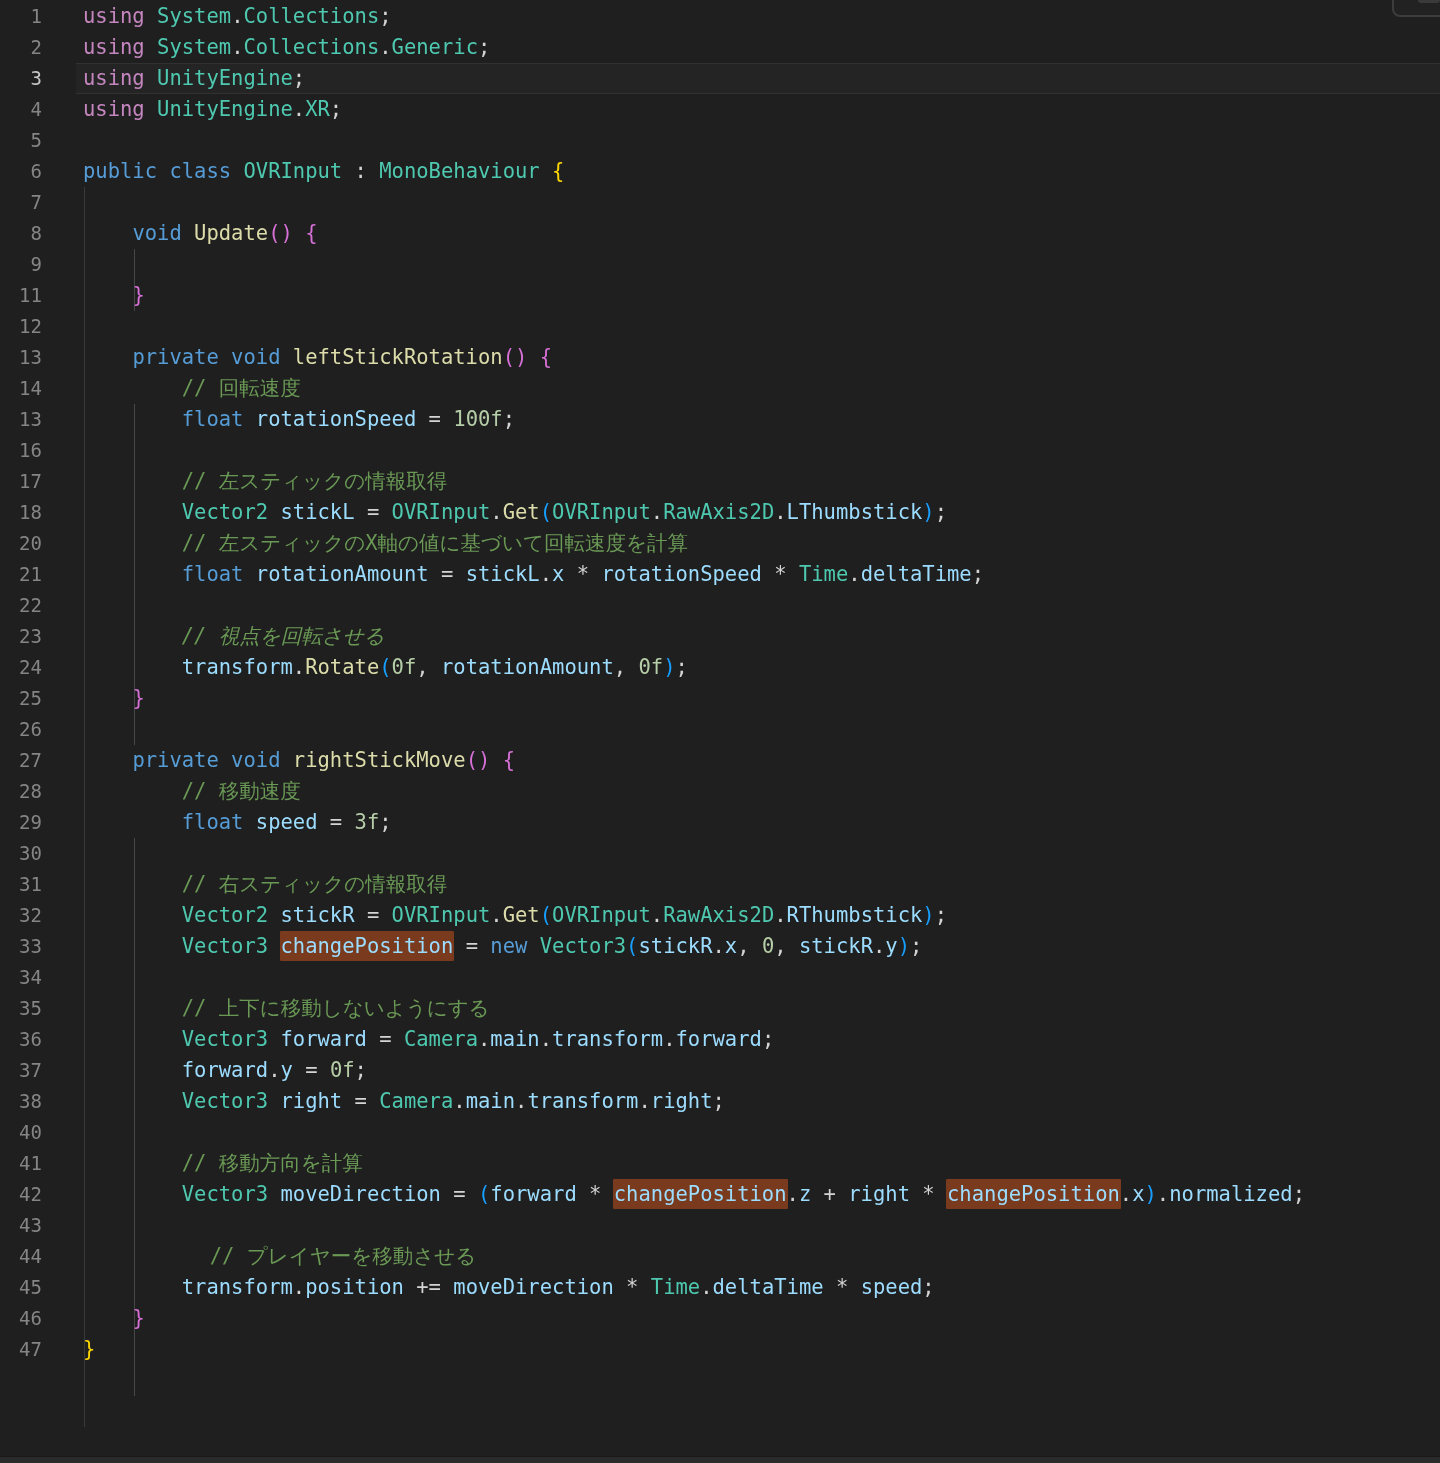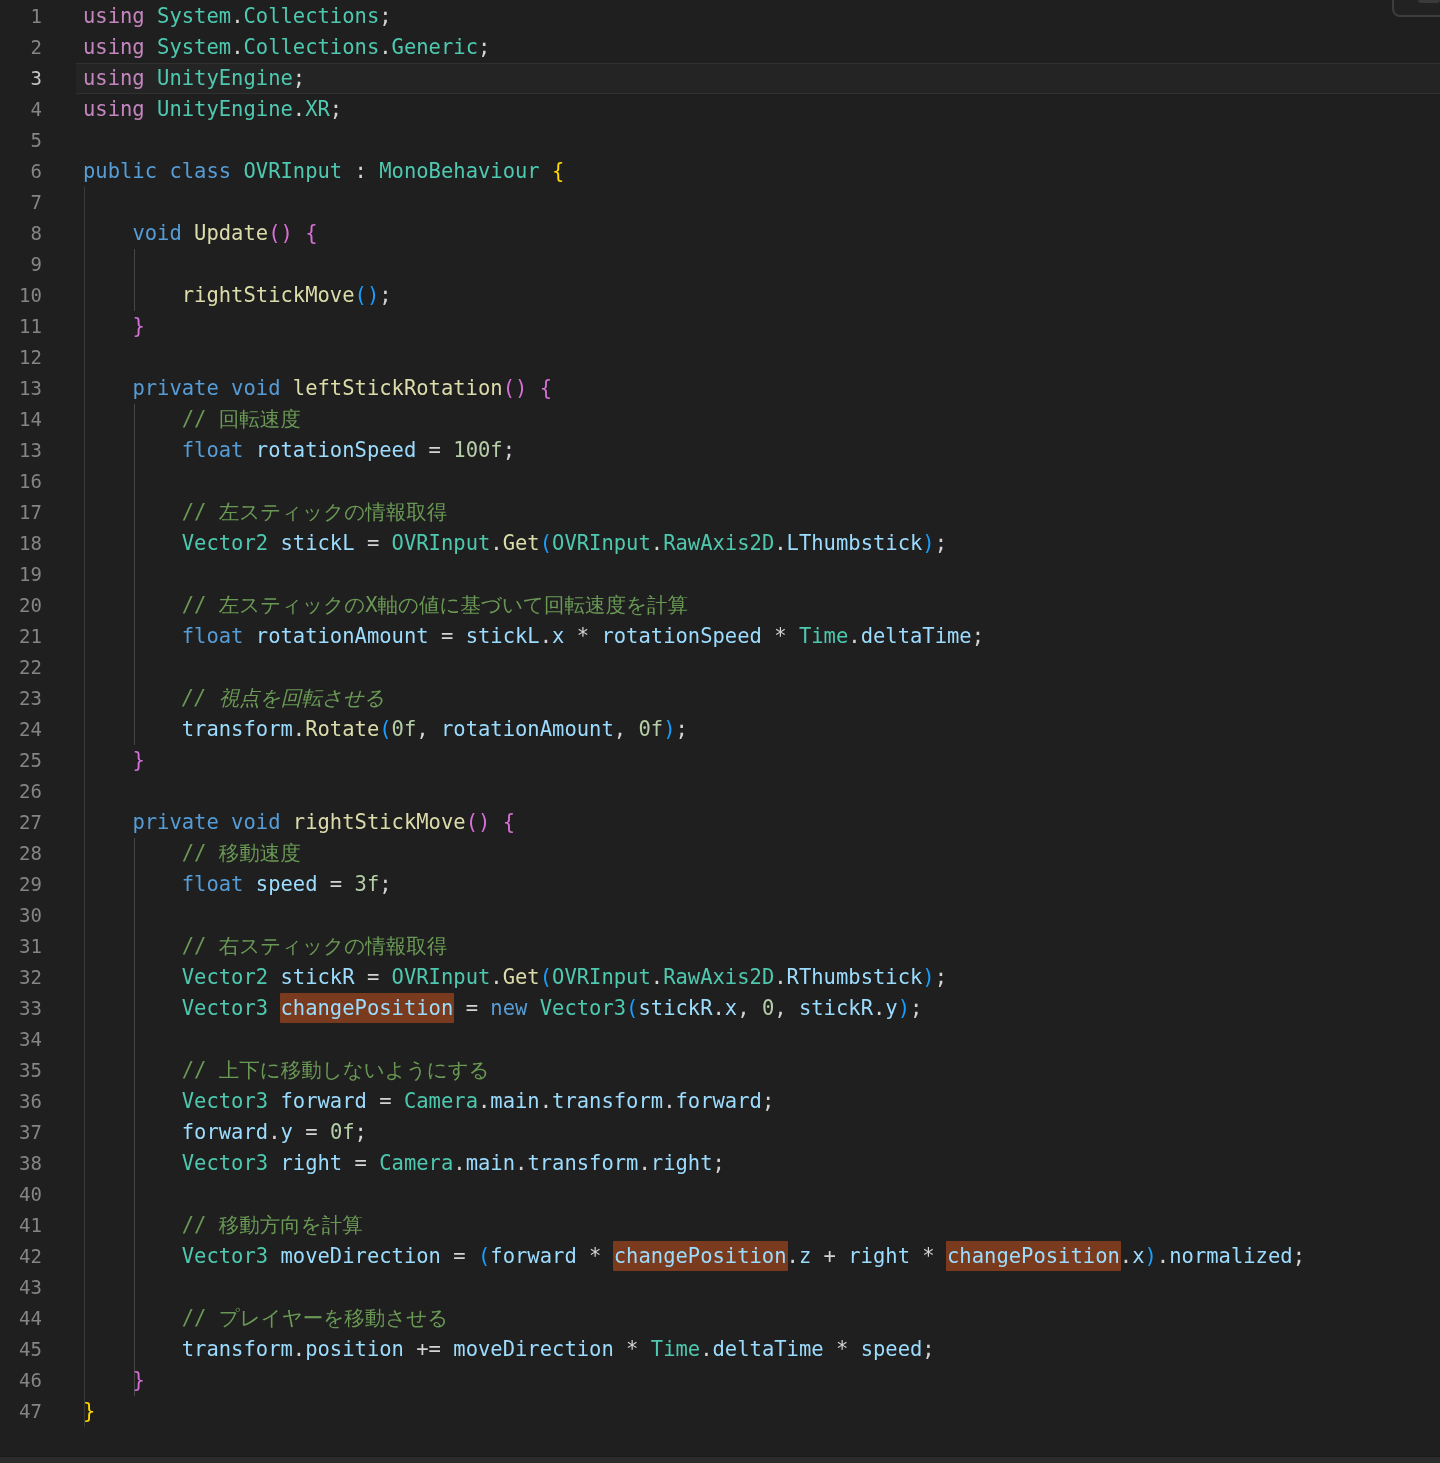--- a/index.html
+++ b/index.html
@@ -122,24 +122,20 @@
         <div class="code"></div>
       </div>
       <div class="row">
         <div class="ln">8</div>
         <div class="code"><span style="color: rgb(212, 212, 212);">    </span><span style="color: rgb(86, 156, 214);">void </span><span style="color: rgb(220, 220, 170);">Update</span><span style="color: rgb(214, 112, 214);">()</span><span style="color: rgb(212, 212, 212);"> </span><span style="color: rgb(214, 112, 214);">{</span></div>
       </div>
       <div class="row">
         <div class="ln">9</div>
       </div>
       <div class="row">
-        <div class="ln">10</div>
-        <div class="code"><span style="color: rgb(212, 212, 212);">        </span><span style="color: rgb(220, 220, 170);">rightStickMove</span><span style="color: rgb(23, 159, 255);">()</span><span style="color: rgb(212, 212, 212);">;</span></div>
-      </div>
-      <div class="row">
         <div class="ln">11</div>
         <div class="code"><span style="color: rgb(212, 212, 212);">    </span><span style="color: rgb(214, 112, 214);">}</span></div>
       </div>
       <div class="row">
         <div class="ln">12</div>
         <div class="code"></div>
       </div>
       <div class="row">
         <div class="ln">13</div>
         <div class="code"><span style="color: rgb(212, 212, 212);">    </span><span style="color: rgb(86, 156, 214);">private void </span><span style="color: rgb(220, 220, 170);">leftStickRotation</span><span style="color: rgb(214, 112, 214);">()</span><span style="color: rgb(212, 212, 212);"> </span><span style="color: rgb(214, 112, 214);">{</span></div>
@@ -158,24 +154,20 @@
       </div>
       <div class="row">
         <div class="ln">17</div>
         <div class="code"><span style="color: rgb(212, 212, 212);">        </span><span style="color: rgb(106, 153, 85);">// 左スティックの情報取得</span></div>
       </div>
       <div class="row">
         <div class="ln">18</div>
         <div class="code"><span style="color: rgb(212, 212, 212);">        </span><span style="color: rgb(78, 201, 176);">Vector2</span><span style="color: rgb(212, 212, 212);"> </span><span style="color: rgb(156, 220, 254);">stickL</span><span style="color: rgb(212, 212, 212);"> = </span><span style="color: rgb(78, 201, 176);">OVRInput</span><span style="color: rgb(212, 212, 212);">.</span><span style="color: rgb(220, 220, 170);">Get</span><span style="color: rgb(23, 159, 255);">(</span><span style="color: rgb(78, 201, 176);">OVRInput</span><span style="color: rgb(212, 212, 212);">.</span><span style="color: rgb(78, 201, 176);">RawAxis2D</span><span style="color: rgb(212, 212, 212);">.</span><span style="color: rgb(156, 220, 254);">LThumbstick</span><span style="color: rgb(23, 159, 255);">)</span><span style="color: rgb(212, 212, 212);">;</span></div>
       </div>
       <div class="row">
-        <div class="ln">19</div>
-        <div class="code"></div>
-      </div>
-      <div class="row">
         <div class="ln">20</div>
         <div class="code"><span style="color: rgb(212, 212, 212);">        </span><span style="color: rgb(106, 153, 85);">// 左スティックのX軸の値に基づいて回転速度を計算</span></div>
       </div>
       <div class="row">
         <div class="ln">21</div>
         <div class="code"><span style="color: rgb(212, 212, 212);">        </span><span style="color: rgb(86, 156, 214);">float </span><span style="color: rgb(156, 220, 254);">rotationAmount</span><span style="color: rgb(212, 212, 212);"> = </span><span style="color: rgb(156, 220, 254);">stickL</span><span style="color: rgb(212, 212, 212);">.</span><span style="color: rgb(156, 220, 254);">x</span><span style="color: rgb(212, 212, 212);"> * </span><span style="color: rgb(156, 220, 254);">rotationSpeed</span><span style="color: rgb(212, 212, 212);"> * </span><span style="color: rgb(78, 201, 176);">Time</span><span style="color: rgb(212, 212, 212);">.</span><span style="color: rgb(156, 220, 254);">deltaTime</span><span style="color: rgb(212, 212, 212);">;</span></div>
       </div>
       <div class="row">
         <div class="ln">22</div>
         <div class="code"></div>
@@ -255,21 +247,21 @@
       <div class="row">
         <div class="ln">42</div>
         <div class="code"><span style="color: rgb(212, 212, 212);">        </span><span style="color: rgb(78, 201, 176);">Vector3</span><span style="color: rgb(212, 212, 212);"> </span><span style="color: rgb(156, 220, 254);">moveDirection</span><span style="color: rgb(212, 212, 212);"> = </span><span style="color: rgb(23, 159, 255);">(</span><span style="color: rgb(156, 220, 254);">forward</span><span style="color: rgb(212, 212, 212);"> * </span><span class="hl" style="color: rgb(156, 220, 254); background: rgb(122, 58, 29);">changePosition</span><span style="color: rgb(212, 212, 212);">.</span><span style="color: rgb(156, 220, 254);">z</span><span style="color: rgb(212, 212, 212);"> + </span><span style="color: rgb(156, 220, 254);">right</span><span style="color: rgb(212, 212, 212);"> * </span><span class="hl" style="color: rgb(156, 220, 254); background: rgb(122, 58, 29);">changePosition</span><span style="color: rgb(212, 212, 212);">.</span><span style="color: rgb(156, 220, 254);">x</span><span style="color: rgb(23, 159, 255);">)</span><span style="color: rgb(212, 212, 212);">.</span><span style="color: rgb(156, 220, 254);">normalized</span><span style="color: rgb(212, 212, 212);">;</span></div>
       </div>
       <div class="row">
         <div class="ln">43</div>
         <div class="code"></div>
       </div>
       <div class="row">
         <div class="ln">44</div>
-        <div class="code"><span style="color: rgb(212, 212, 212);">        </span><span style="color: rgb(106, 153, 85);">// プレイヤーを移動させる</span></div>
+        <div class="code"><span style="color: rgb(212, 212, 212);">        </span><span style="color: rgb(106, 153, 85); margin-left: 28px;">// プレイヤーを移動させる</span></div>
       </div>
       <div class="row">
         <div class="ln">45</div>
         <div class="code"><span style="color: rgb(212, 212, 212);">        </span><span style="color: rgb(156, 220, 254);">transform</span><span style="color: rgb(212, 212, 212);">.</span><span style="color: rgb(156, 220, 254);">position</span><span style="color: rgb(212, 212, 212);"> += </span><span style="color: rgb(156, 220, 254);">moveDirection</span><span style="color: rgb(212, 212, 212);"> * </span><span style="color: rgb(78, 201, 176);">Time</span><span style="color: rgb(212, 212, 212);">.</span><span style="color: rgb(156, 220, 254);">deltaTime</span><span style="color: rgb(212, 212, 212);"> * </span><span style="color: rgb(156, 220, 254);">speed</span><span style="color: rgb(212, 212, 212);">;</span></div>
       </div>
       <div class="row">
         <div class="ln">46</div>
         <div class="code"><span style="color: rgb(212, 212, 212);">    </span><span style="color: rgb(214, 112, 214);">}</span></div>
       </div>
       <div class="row">

